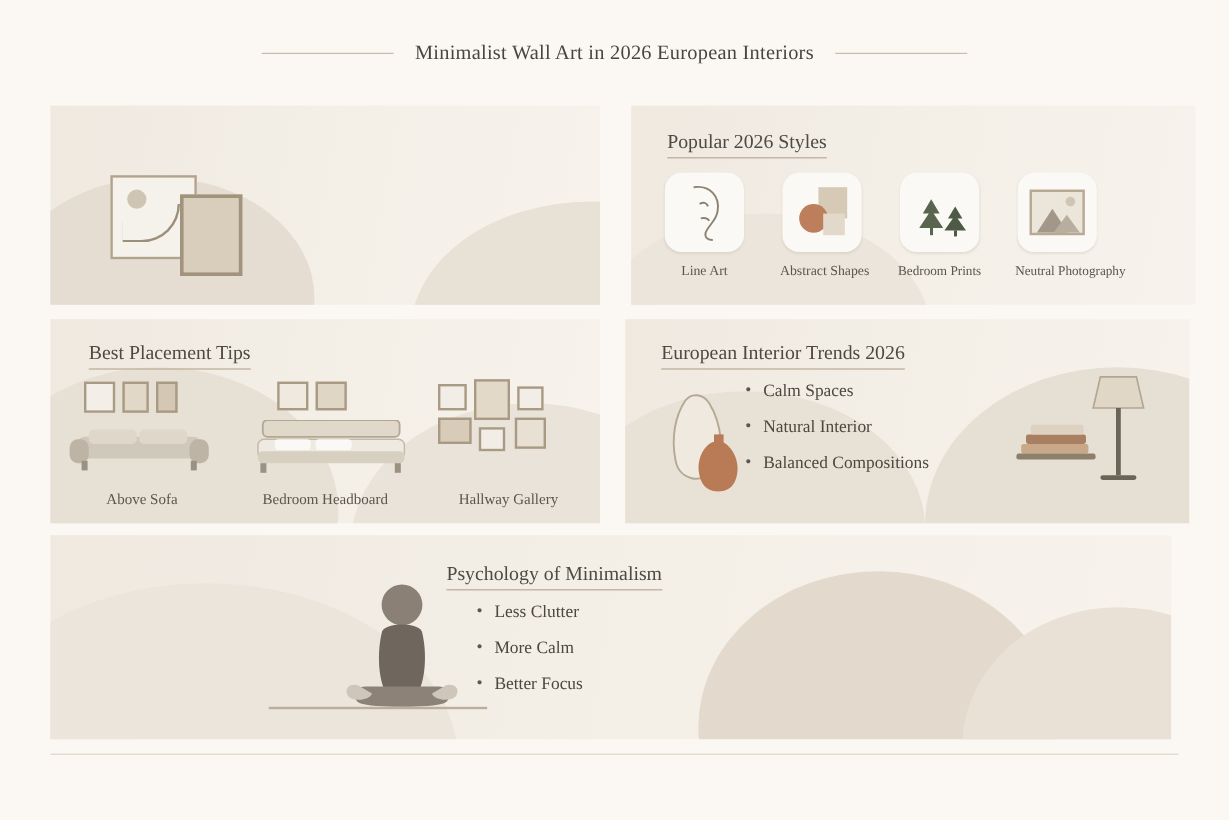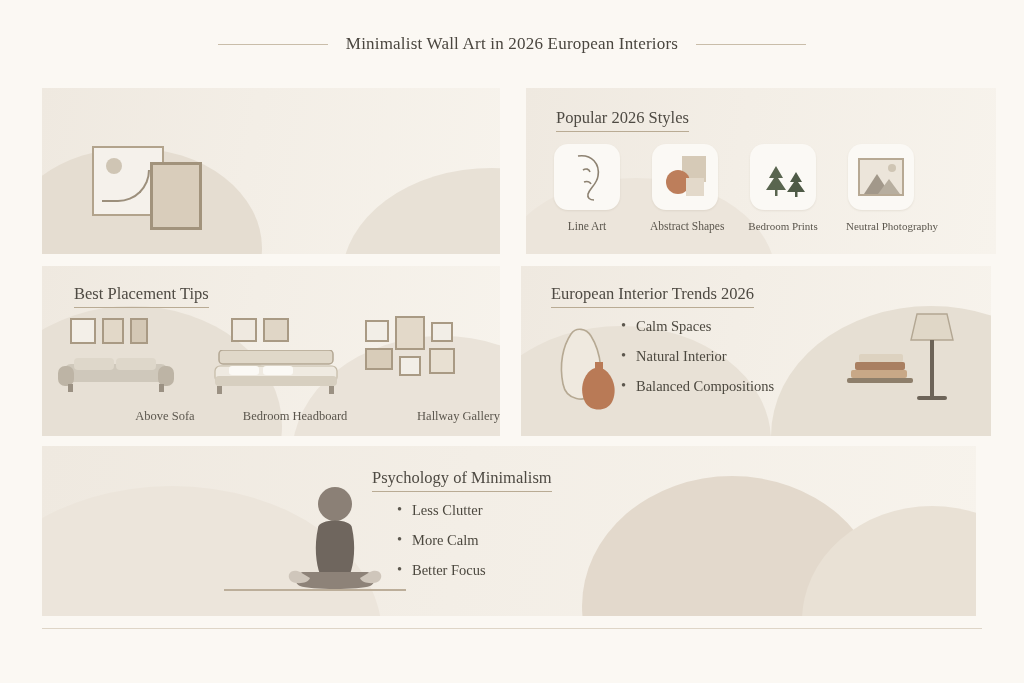--- a/index.html
+++ b/index.html
@@ -101,21 +101,21 @@
   
   #card3 { left: 42px; top: 266px; width: 458px; height: 170px; }
   #card3 .card-title { left: 32px; top: 18px; }
   .place-row {
     position: absolute; left: 0; top: 48px; width: 100%;
     display: flex;
   }
   .place-item { flex: 1; text-align: center; position: relative; height: 110px; }
   .place-label {
     position: absolute; bottom: 0; left: 0; right: 0;
-    font-size: 12.5px; color: #5b564d; text-align: right;
+    font-size: 12.5px; color: #5b564d;
   }
   .place-art { position: relative; height: 82px; }
 
   
   #card4 { left: 504px; top: 266px; width: 470px; height: 170px; margin-left: 17px; }
   #card4 .card-title { left: 30px; top: 18px; }
   #card4 .bullets { left: 100px; top: 52px; }
 
   
   #card5 { left: 42px; top: 446px; width: 934px; height: 170px; }

